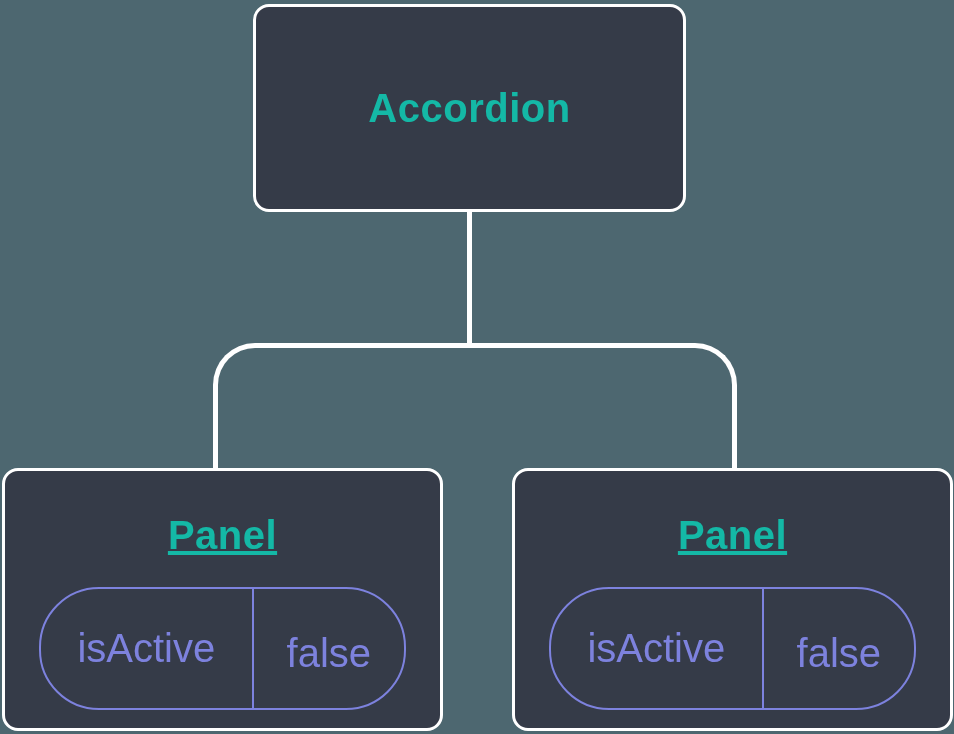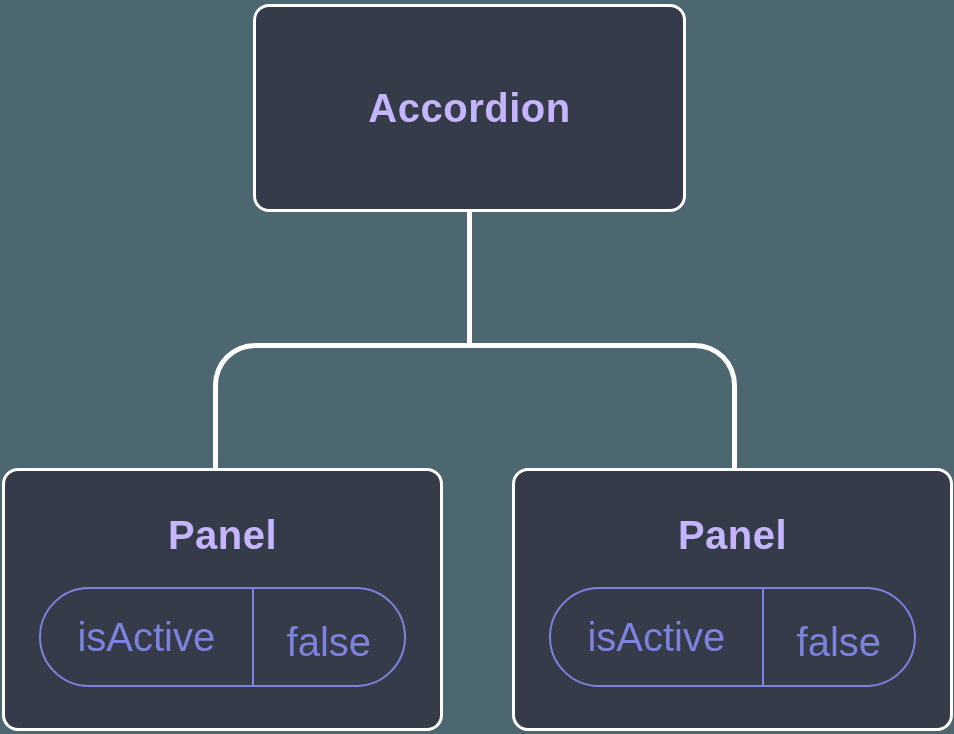--- a/index.html
+++ b/index.html
@@ -29,21 +29,21 @@
     height: 208px;
     display: flex;
     align-items: center;
     justify-content: center;
   }
 
   .node-label {
     font-size: 40px;
     font-weight: 600;
     letter-spacing: 0.5px;
-    color: #c4b5fd;
+    color: #14b8a6;
   }
 
   .connector-stem {
     position: absolute;
     left: 467px;
     top: 210px;
     width: 5px;
     height: 136px;
     background: #FFFFFF;
   }
@@ -67,26 +67,27 @@
     flex-direction: column;
     align-items: center;
     padding-top: 40px;
   }
   .panel-left  { left: 2px; }
   .panel-right { left: 512px; }
 
   .panel-title {
     height: 48px;
     line-height: 48px;
+    text-decoration: underline;
   }
 
   .state-pill {
     margin-top: 28px;
     width: 367px;
-    height: 100px;
+    height: 123px;
     border: 2.5px solid #7D82DE;
     border-radius: 60px;
     display: flex;
     overflow: hidden;
     color: #7D82DE;
     font-size: 40px;
   }
 
   .state-key-cell {
     flex: 1.4;

